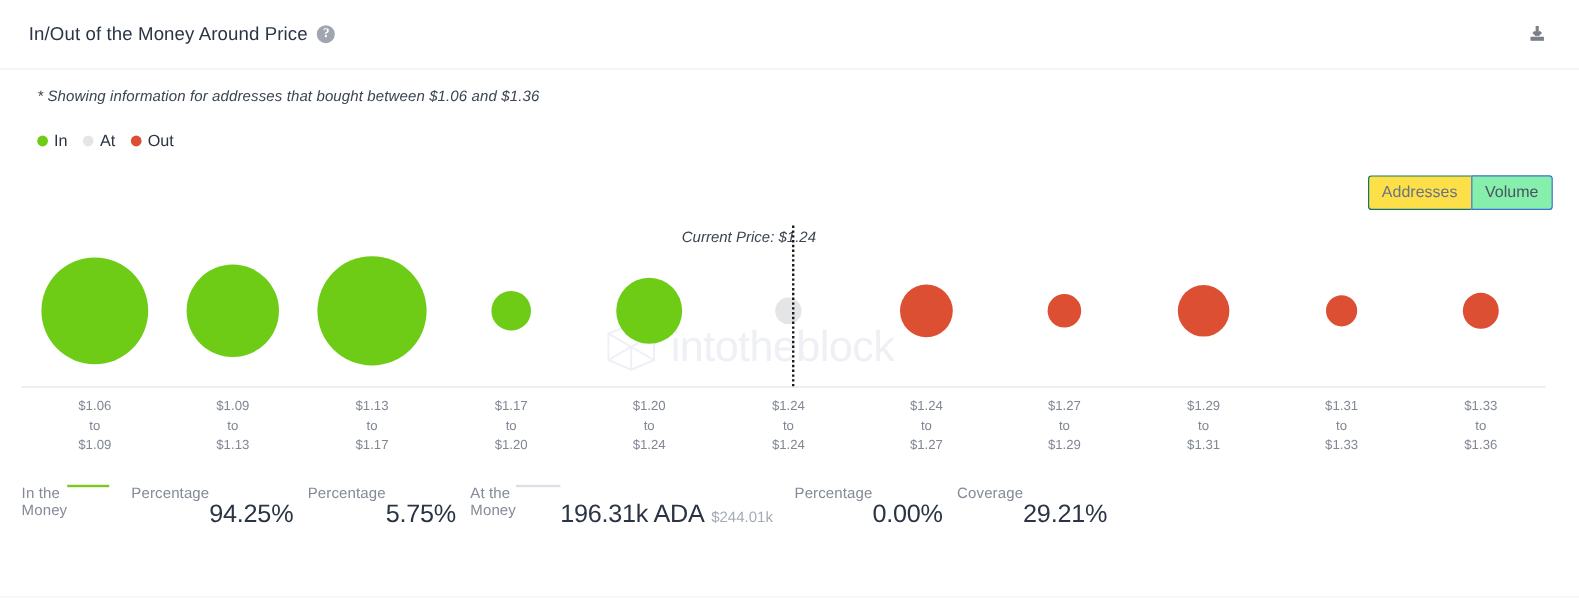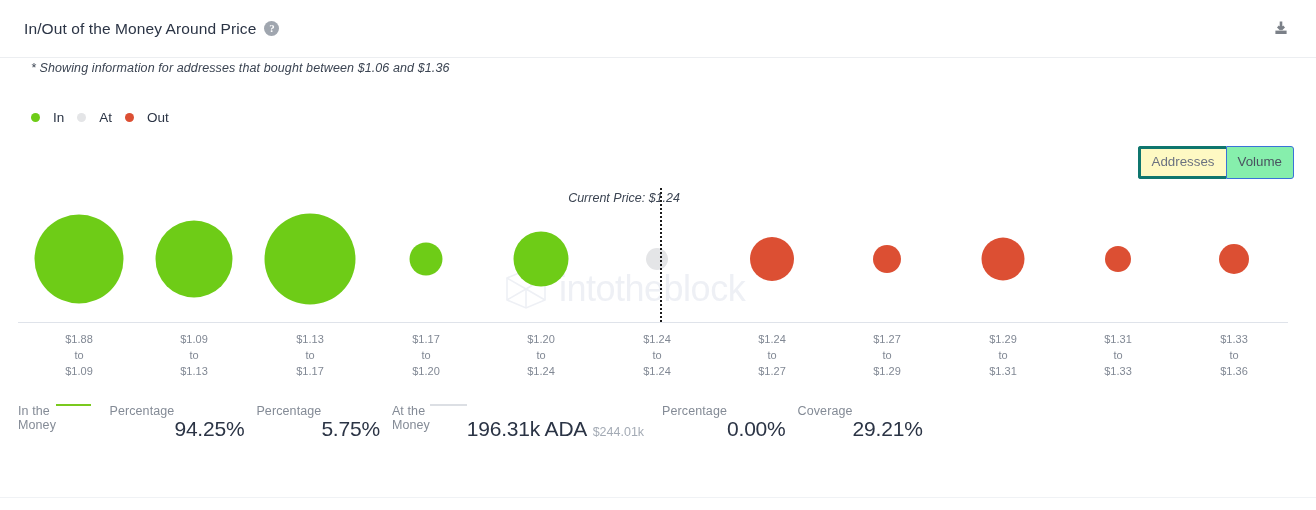--- a/index.html
+++ b/index.html
@@ -48,49 +48,49 @@
   .download-btn {
     margin-left: auto;
     width: 26px; height: 26px;
     display: flex; align-items: center; justify-content: center;
     cursor: pointer;
   }
 
   
   .note {
     position: absolute;
-    left: 31px; top: 61px;
+    left: 31px; top: 73px;
     font-size: 12.5px;
     font-style: italic;
     color: #3b4452;
     letter-spacing: 0.1px;
   }
   .legend {
     position: absolute;
     left: 31px; top: 110px;
     display: flex;
     align-items: center;
     gap: 6px;
     font-size: 13.5px;
     color: #2b3445;
   }
-  .legend-item { display: flex; align-items: center; gap: 13px; cursor: pointer; margin-right: 7px; }
+  .legend-item { display: flex; align-items: center; gap: 5px; cursor: pointer; margin-right: 7px; }
   .legend-dot { width: 9px; height: 9px; border-radius: 50%; display: inline-block; }
 
   
   .toggle-group {
     position: absolute;
     right: 22px; top: 146px;
     display: flex;
     font-size: 12.5px;
   }
   .toggle-btn {
     padding: 5px 11px 6px;
-    border: 3px solid #0f766e;
-    background: #fef9c3;
+    border: 1px solid #0f766e;
+    background: #fde047;
     color: #6b7280;
     cursor: pointer;
     line-height: 1.2;
   }
   .toggle-btn:first-child { border-radius: 3px 0 0 3px; border-right: none; }
   .toggle-btn:last-child { border-radius: 0 3px 3px 0; }
   .toggle-btn.active {
     background: #86efac;
     border: 1px solid #3a72d8;
     color: #4a5360;
@@ -257,21 +257,21 @@
       <div class="bubble" style="left: 310px; top: 89px; width: 91px; height: 91px; background: rgb(110, 204, 23);"></div>
       <div class="bubble" style="left: 194px; top: 89px; width: 77px; height: 77px; background: rgb(110, 204, 23);"></div>
       <div class="bubble" style="left: 79px; top: 89px; width: 89px; height: 89px; background: rgb(110, 204, 23);"></div>
     <div class="price-label" style="left:680px">Current Price: $1.24</div>
     <div class="price-line" style="left:661px"></div>
   </div>
 
   <div class="axis-line"></div>
   <div id="ticks-host">
       <div class="tick" style="left: 79px;">
-        <div>$1.88</div>
+        <div>$1.06</div>
         <div>to</div>
         <div>$1.09</div>
       </div>
       <div class="tick" style="left: 194px;">
         <div>$1.09</div>
         <div>to</div>
         <div>$1.13</div>
       </div>
       <div class="tick" style="left: 310px;">
         <div>$1.13</div>

